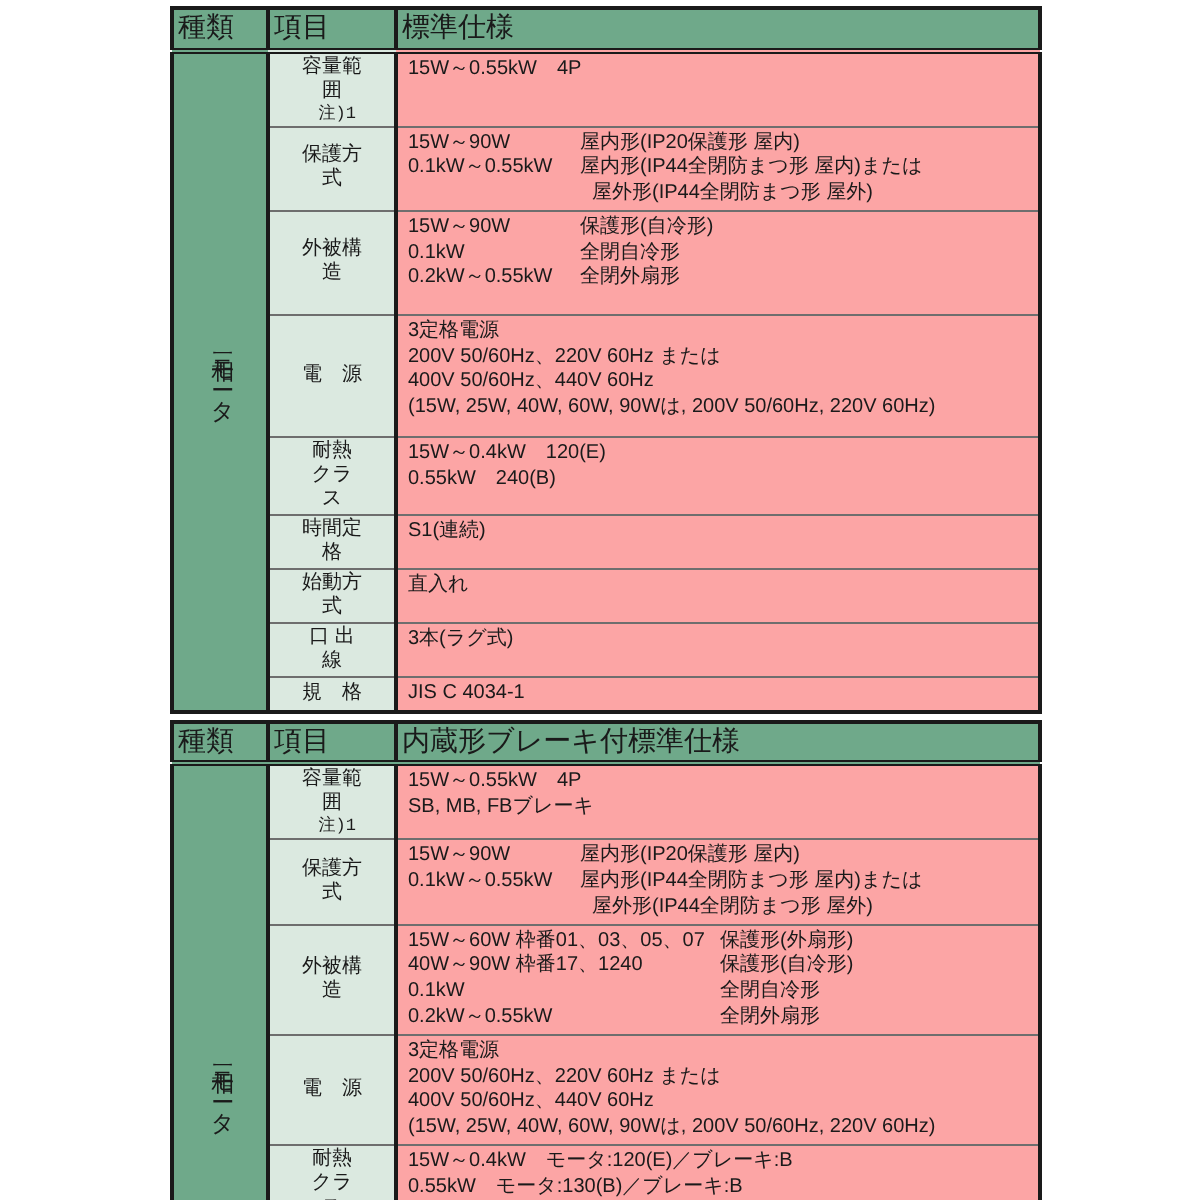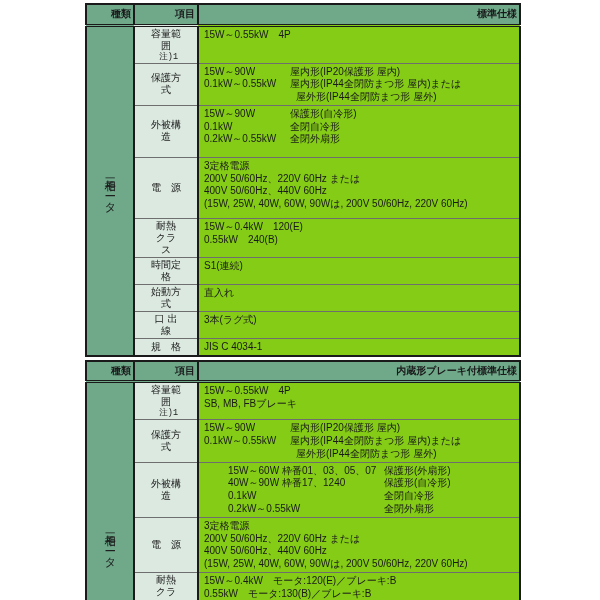--- a/index.html
+++ b/index.html
@@ -21,48 +21,48 @@
   table.spec{
     border-collapse:collapse;table-layout:fixed;width:434px;
     border:2px solid var(--border-dark);
   }
   table.spec + table.spec{margin-top:3px;}
   col.c1{width:48px;} col.c2{width:64px;} col.c3{width:322px;}
   th{
     background:var(--header-green);
     border:2px solid var(--border-dark);
     border-bottom:3px double var(--border-dark);
-    font-size:10px;font-weight:700;height:21px;padding:0 2px;
-    text-align:right;color:var(--text-color);
+    font-size:14px;font-weight:400;height:21px;padding:0 2px;
+    text-align:left;color:var(--text-color);
   }
   td{border:1px solid var(--grid-line);padding:0;vertical-align:top;}
   td.kind{
     background:var(--header-green);
     border:2px solid var(--border-dark);
     text-align:center;vertical-align:middle;
   }
   .vert{
     writing-mode:vertical-rl;text-orientation:mixed;
     display:inline-block;font-size:11.5px;letter-spacing:3px;line-height:1.1;
   }
   td.item{
     background:var(--item-green);
     border-left:2px solid var(--border-dark);
     border-right:2px solid var(--border-dark);
     text-align:center;vertical-align:middle;
     font-size:10px;line-height:12px;padding:1px 16px;
   }
   td.item .note{display:block;text-align:right;font-size:8.5px;padding-right:3px;line-height:10px;font-family:Liberation Mono, monospace;}
   td.val{
-    background:#84cc16;border-right:2px solid var(--border-dark);
+    background:#fca5a5;border-right:2px solid var(--border-dark);
     font-size:10px;line-height:12.8px;padding:2px 3px 1px 5px;
   }
   .cols{display:flex;}
   .cl{width:86px;flex-shrink:0;}
-  .cl.wide{width:156px;margin-left:24px;}
+  .cl.wide{width:156px;}
   .cr{flex:1;}
   .ind{padding-left:6px;}
   
   tr.h15{height:15px;} tr.h16{height:16px;} tr.h17{height:17px;}
   tr.h26{height:26px;} tr.h27{height:27px;} tr.h28{height:28px;}
   tr.h30{height:30px;} tr.h41{height:41px;} tr.h42{height:42px;}
   tr.h52{height:52px;} tr.h53{height:53px;} tr.h55{height:55px;}
   tr.h61{height:61px;}
 </style>
 </head>

